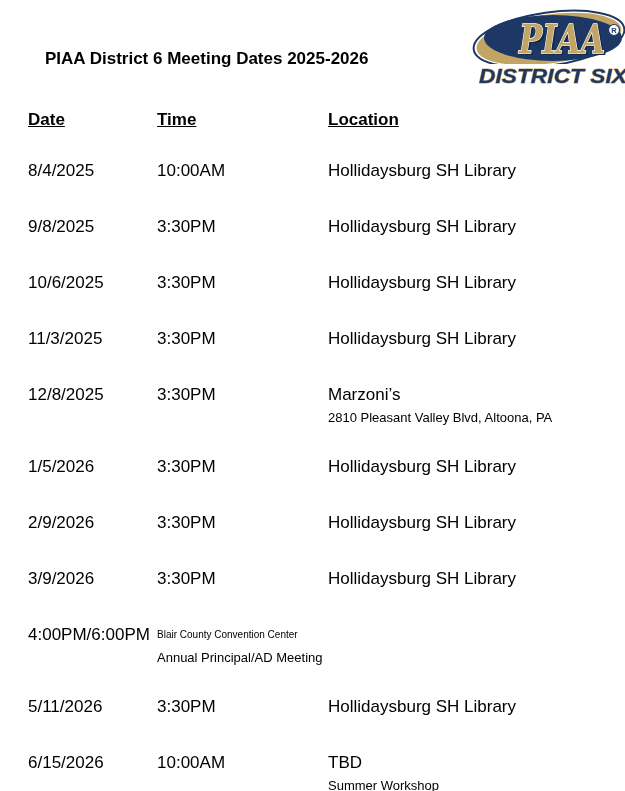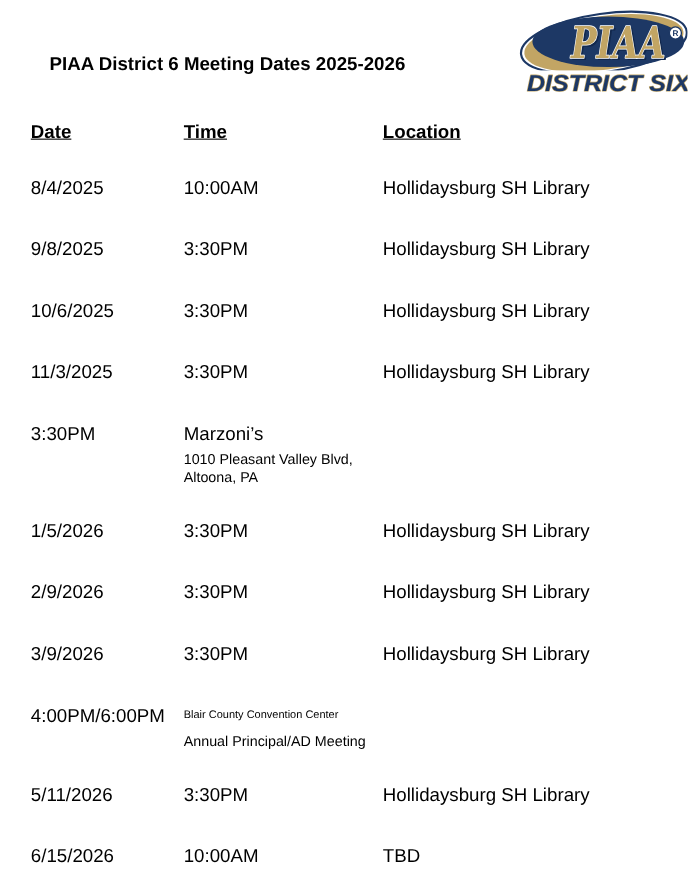--- a/index.html
+++ b/index.html
@@ -30,21 +30,20 @@
     position: absolute;
     left: 28px; top: 110px;
     width: 570px;
   }
   .row {
     display: grid;
     grid-template-columns: 129px 171px 1fr;
     margin-bottom: 31px;
     font-size: 17px;
     line-height: 20px;
-    gap: 10px;
   }
   .row.header .hd {
     font-weight: bold;
     text-decoration: underline;
   }
   .cell { display: block; }
   .loc-main { display: block; }
   .loc-main.small { font-size: 10px; }
   .loc-note {
     display: block;
@@ -150,24 +149,25 @@
     <div class="row">
       <span class="cell">11/3/2025</span>
       <span class="cell">3:30PM</span>
       <span class="cell loc">
         <span class="loc-main">Hollidaysburg SH Library</span>
         <span class="loc-note"></span>
       </span>
     </div>
 
     <div class="row">
+      <span class="cell">12/8/2025</span>
       <span class="cell">3:30PM</span>
       <span class="cell loc">
         <span class="loc-main">Marzoni’s</span>
-        <span class="loc-note">1010 Pleasant Valley Blvd, Altoona, PA</span>
+        <span class="loc-note">2810 Pleasant Valley Blvd, Altoona, PA</span>
       </span>
     </div>
 
     <div class="row">
       <span class="cell">1/5/2026</span>
       <span class="cell">3:30PM</span>
       <span class="cell loc">
         <span class="loc-main">Hollidaysburg SH Library</span>
         <span class="loc-note"></span>
       </span>

